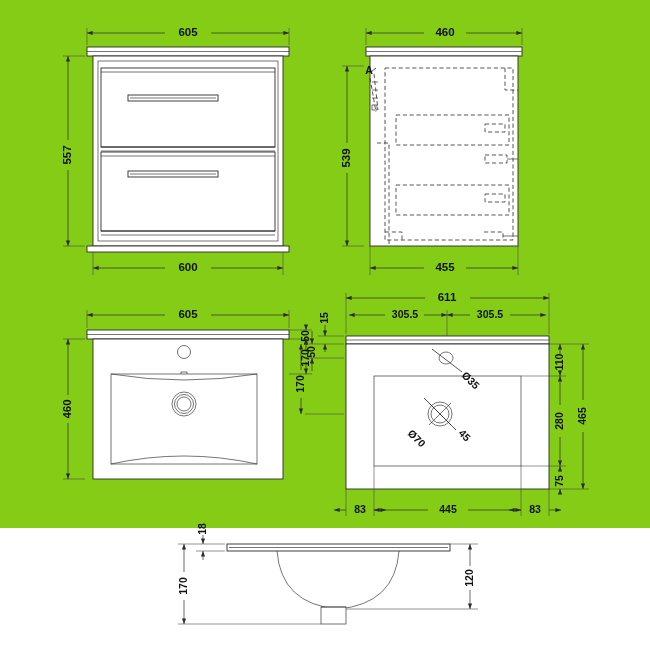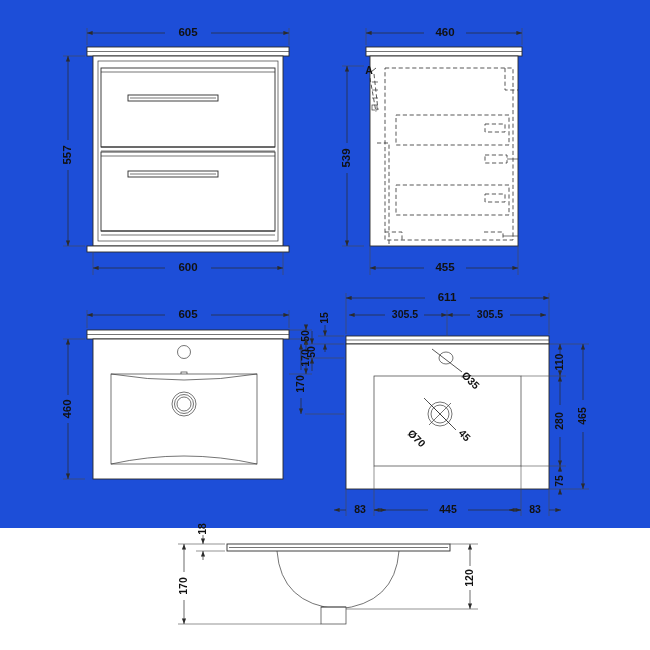--- a/index.html
+++ b/index.html
@@ -10,21 +10,21 @@
   body {
     width: 650px;
     height: 650px;
     overflow: hidden;
     font-family: "Liberation Sans", sans-serif;
   }
   #sheet {
     position: relative;
     width: 650px;
     height: 528px;
-    background: #1d4ed8;
+    background: #84cc16;
   }
   svg.drawing {
     position: absolute;
     top: 0;
     left: 0;
     width: 650px;
     height: 650px;
     display: block;
   }
   .ln {

